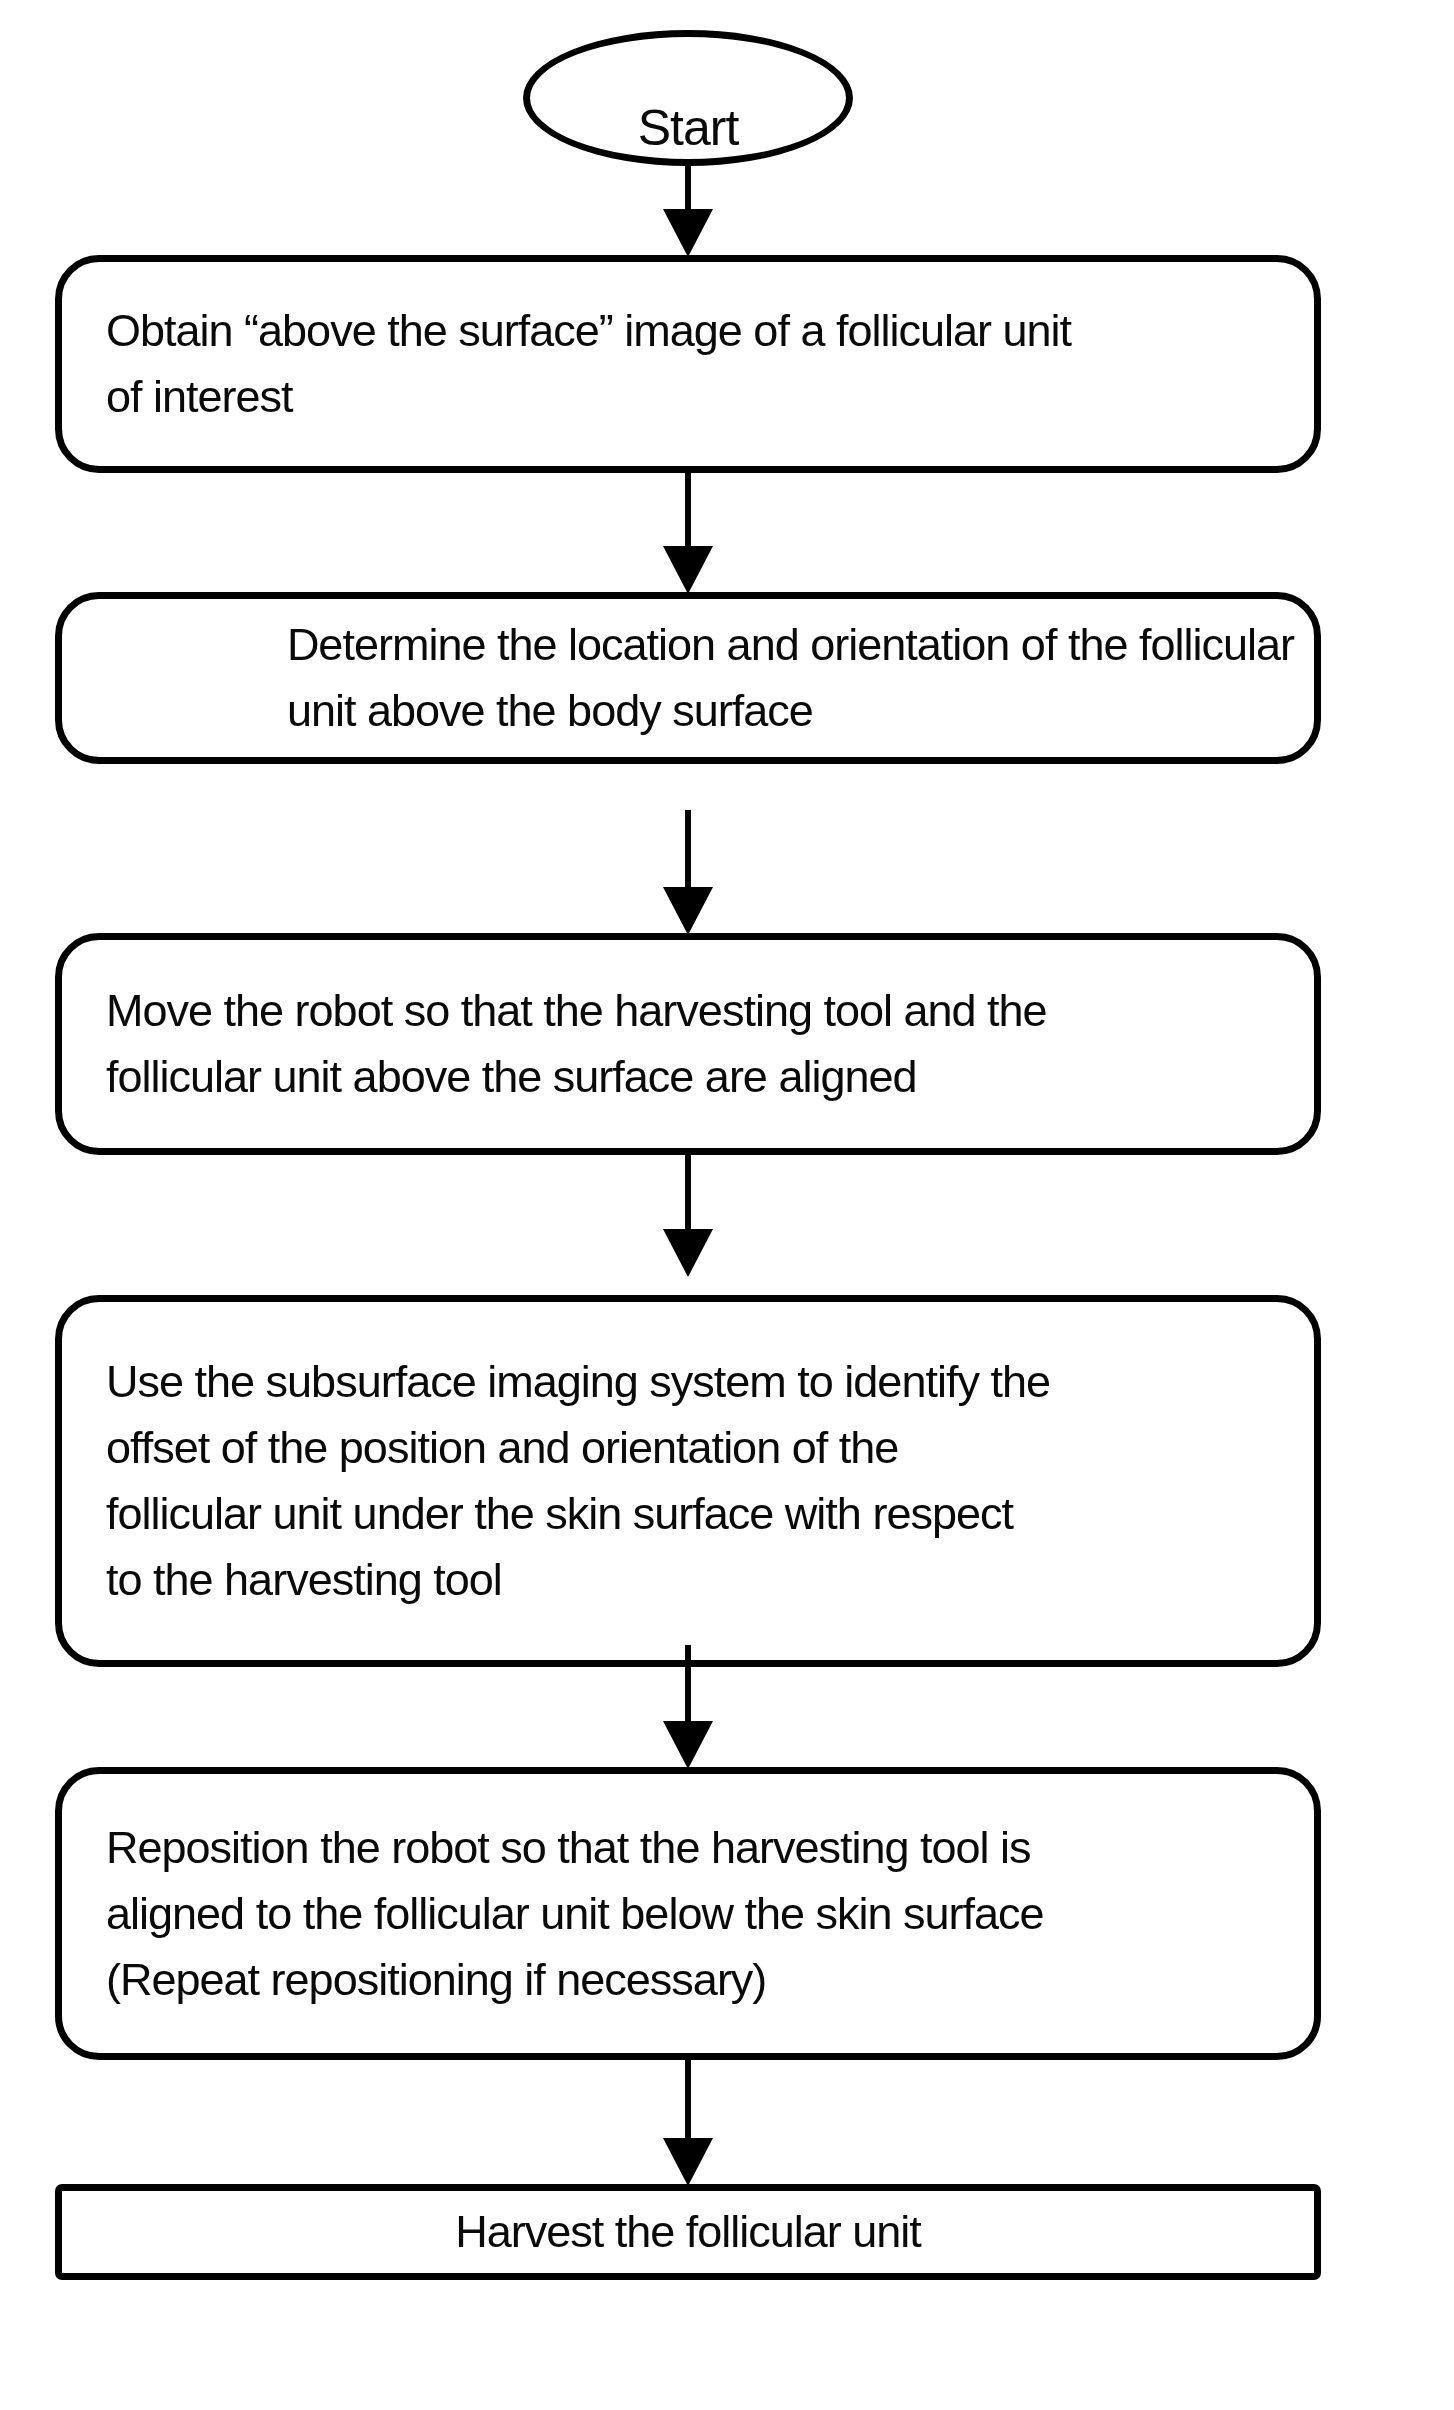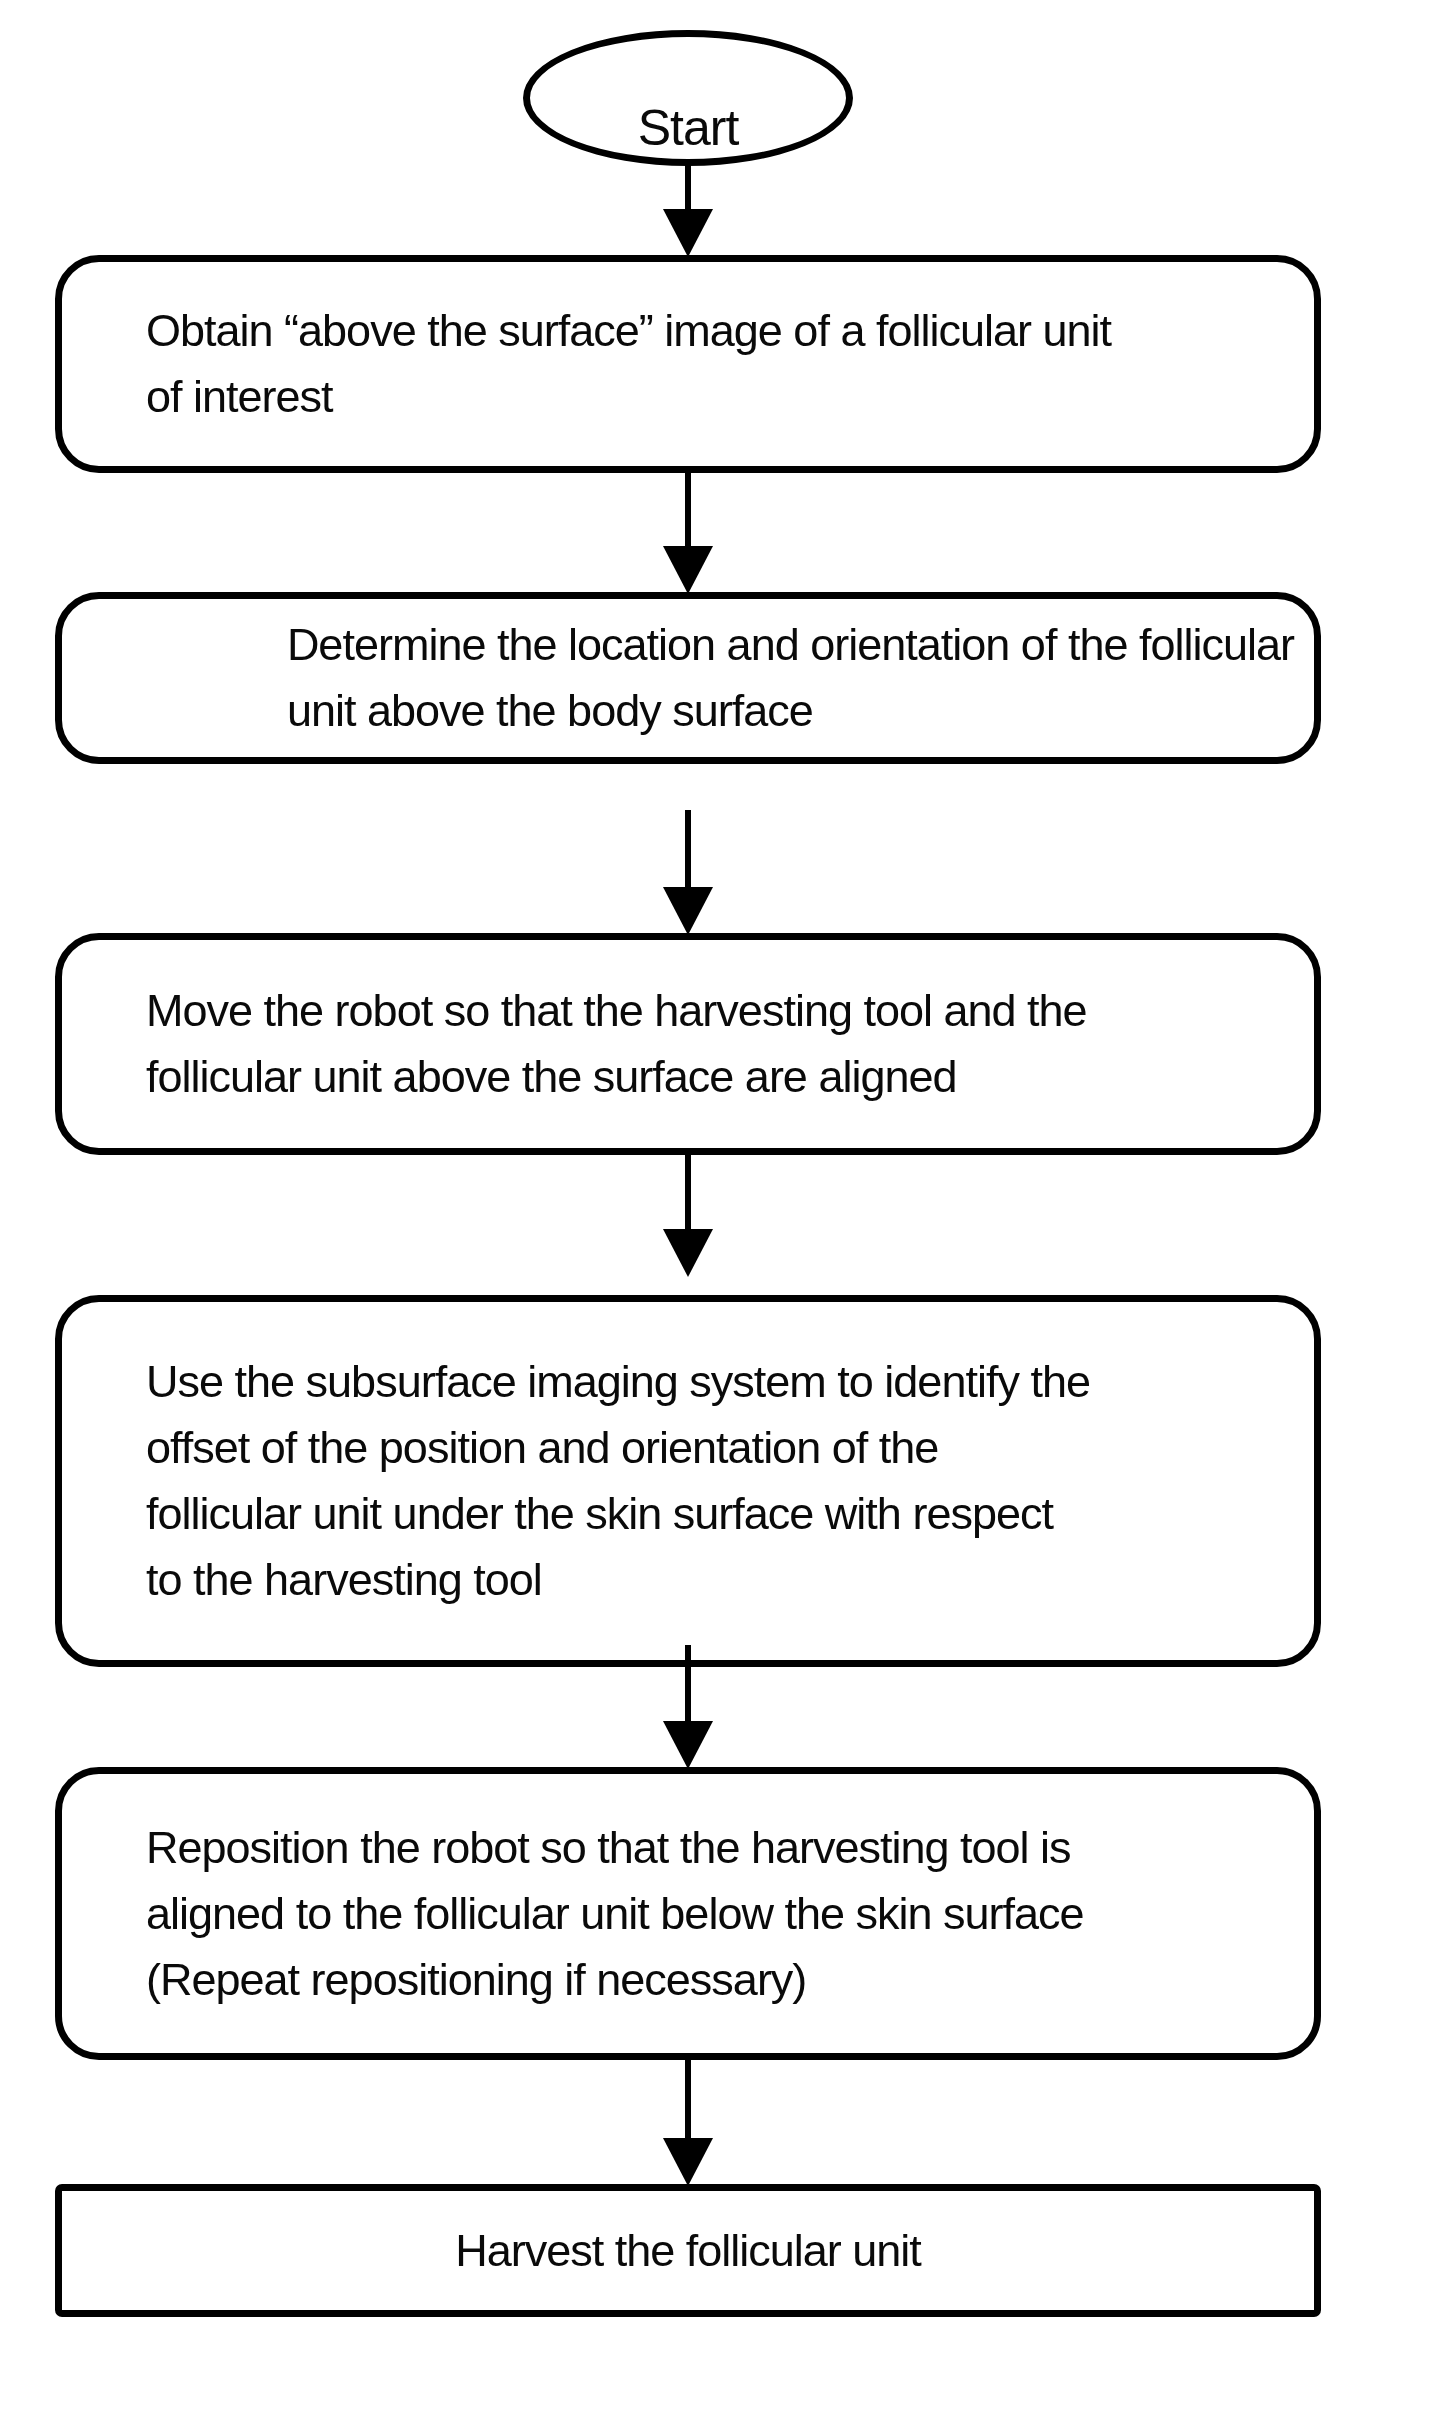--- a/index.html
+++ b/index.html
@@ -47,21 +47,21 @@
     box-sizing: border-box;
     background: #fff;
     display: flex;
     align-items: center;
   }
   .step-box .box-text {
     font-size: 45px;
     line-height: 66px;
     letter-spacing: -1px;
     white-space: pre;
-    padding-left: 84px;
+    padding-left: 44px;
     padding-right: 20px;
   }
   .step-box.centered {
     justify-content: center;
   }
   .step-box.centered .box-text {
     padding: 0;
     text-align: center;
   }
 
@@ -150,17 +150,17 @@
     <div class="box-text">Reposition the robot so that the harvesting tool is
 aligned to the follicular unit below the skin surface
 (Repeat repositioning if necessary)</div>
   </div>
 
   <div class="flow-arrow" style="top:2058px; height:128px;">
     <div class="shaft"></div>
     <div class="head"></div>
   </div>
 
-  <div class="step-box centered" style="top:2184px; height:133px;border-radius:7px;">
+  <div class="step-box centered" style="top:2184px; height:96px;border-radius:7px;">
     <div class="box-text">Harvest the follicular unit</div>
   </div>
 
 </div>
 
 </body></html>

